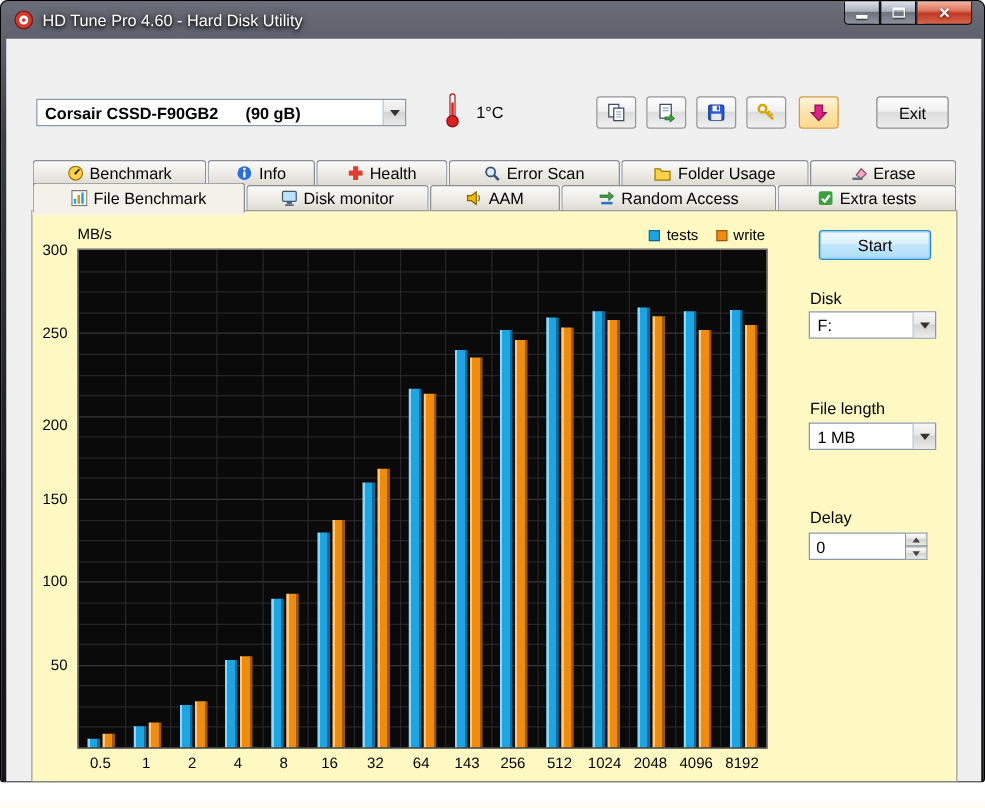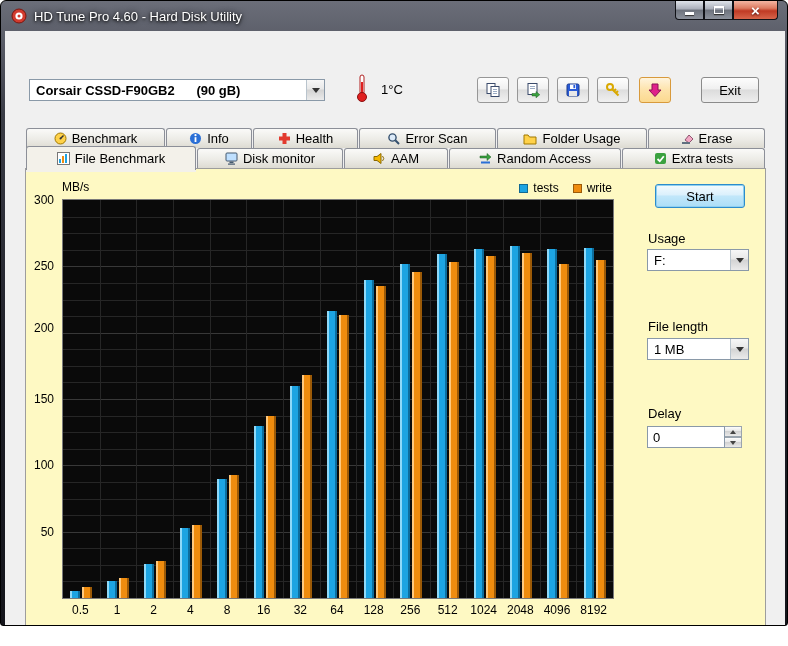--- a/index.html
+++ b/index.html
@@ -311,21 +311,21 @@
         </span>
         <span class="legend-item">
           <span class="swatch" style="background: rgb(239, 140, 14);"></span>
           <span>write</span>
         </span>
       </div>
 
       <div class="ylabels" id="ylabels">
           <div class="ylabel" style="top: -6px;">300</div>
           <div class="ylabel" style="top: 60.3333px;">250</div>
-          <div class="ylabel" style="top: 122px;">200</div>
+          <div class="ylabel" style="top: 134px;">200</div>
           <div class="ylabel" style="top: 193px;">150</div>
           <div class="ylabel" style="top: 259.333px;">100</div>
           <div class="ylabel" style="top: 325.667px;">50</div>
         </div>
       <div class="plot" id="plot">
           <div class="hgrid" style="top: 381.417px;"></div>
           <div class="hgrid" style="top: 364.833px;"></div>
           <div class="hgrid" style="top: 348.25px;"></div>
           <div class="hgrid major" style="top: 331.667px;"></div>
           <div class="hgrid" style="top: 315.083px;"></div>
@@ -394,32 +394,32 @@
         </div>
       <div class="xlabels" id="xlabels">
           <div class="xlabel" style="left: 0px; width: 36.6667px;">0.5</div>
           <div class="xlabel" style="left: 36.6667px; width: 36.6667px;">1</div>
           <div class="xlabel" style="left: 73.3333px; width: 36.6667px;">2</div>
           <div class="xlabel" style="left: 110px; width: 36.6667px;">4</div>
           <div class="xlabel" style="left: 146.667px; width: 36.6667px;">8</div>
           <div class="xlabel" style="left: 183.333px; width: 36.6667px;">16</div>
           <div class="xlabel" style="left: 220px; width: 36.6667px;">32</div>
           <div class="xlabel" style="left: 256.667px; width: 36.6667px;">64</div>
-          <div class="xlabel" style="left: 293.333px; width: 36.6667px;">128</div>
+          <div class="xlabel" style="left: 293.333px; width: 36.6667px;">143</div>
           <div class="xlabel" style="left: 330px; width: 36.6667px;">256</div>
           <div class="xlabel" style="left: 359px; width: 36.6667px; text-align: right;">512</div>
           <div class="xlabel" style="left: 403.333px; width: 36.6667px;">1024</div>
           <div class="xlabel" style="left: 440px; width: 36.6667px;">2048</div>
           <div class="xlabel" style="left: 476.667px; width: 36.6667px;">4096</div>
           <div class="xlabel" style="left: 513.333px; width: 36.6667px;">8192</div>
         </div>
 
       <button class="start-btn">Start</button>
 
-      <span class="side-label" style="left:622px; top:62px;">Usage</span>
+      <span class="side-label" style="left:622px; top:62px;">Disk</span>
       <div class="combo" style="left:621px; top:80px; width:102px;">
         <span class="val">F:</span>
         <span class="drop">
             <span class="tri-down-sm"></span>
           </span>
       </div>
 
       <span class="side-label" style="left:622px; top:150px;">File length</span>
       <div class="combo" style="left:621px; top:169px; width:102px;">
         <span class="val">1 MB</span>

